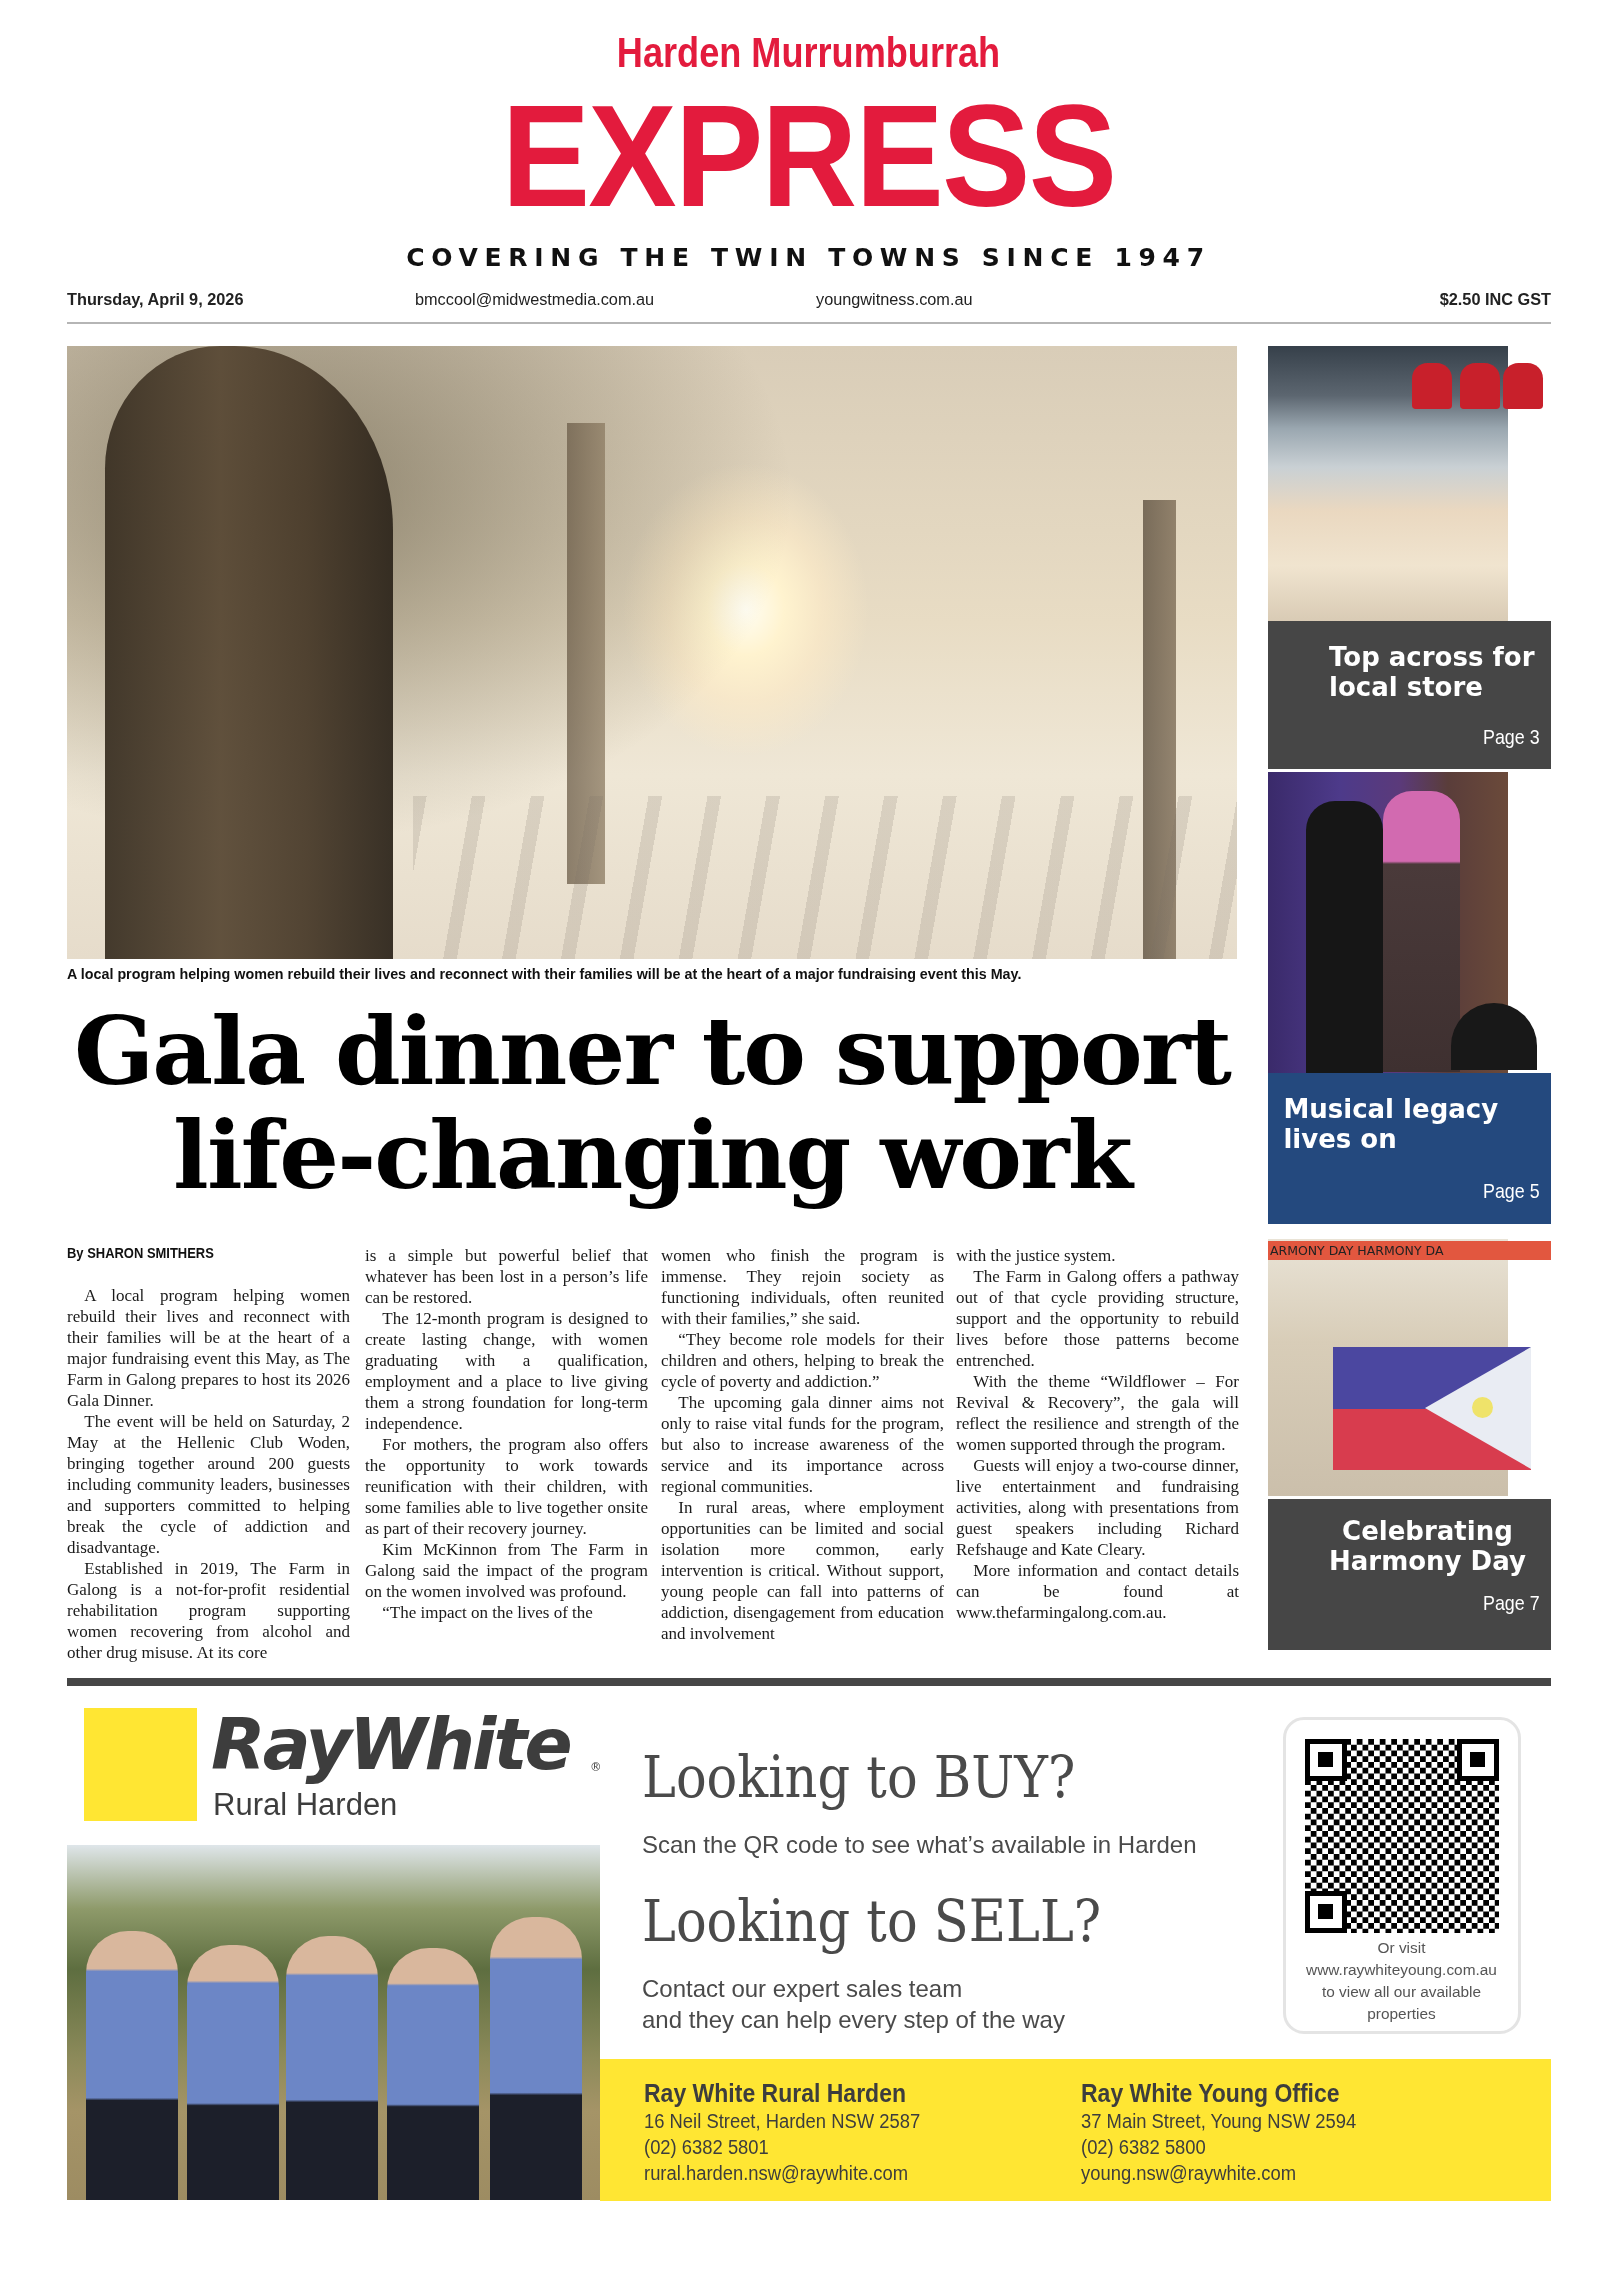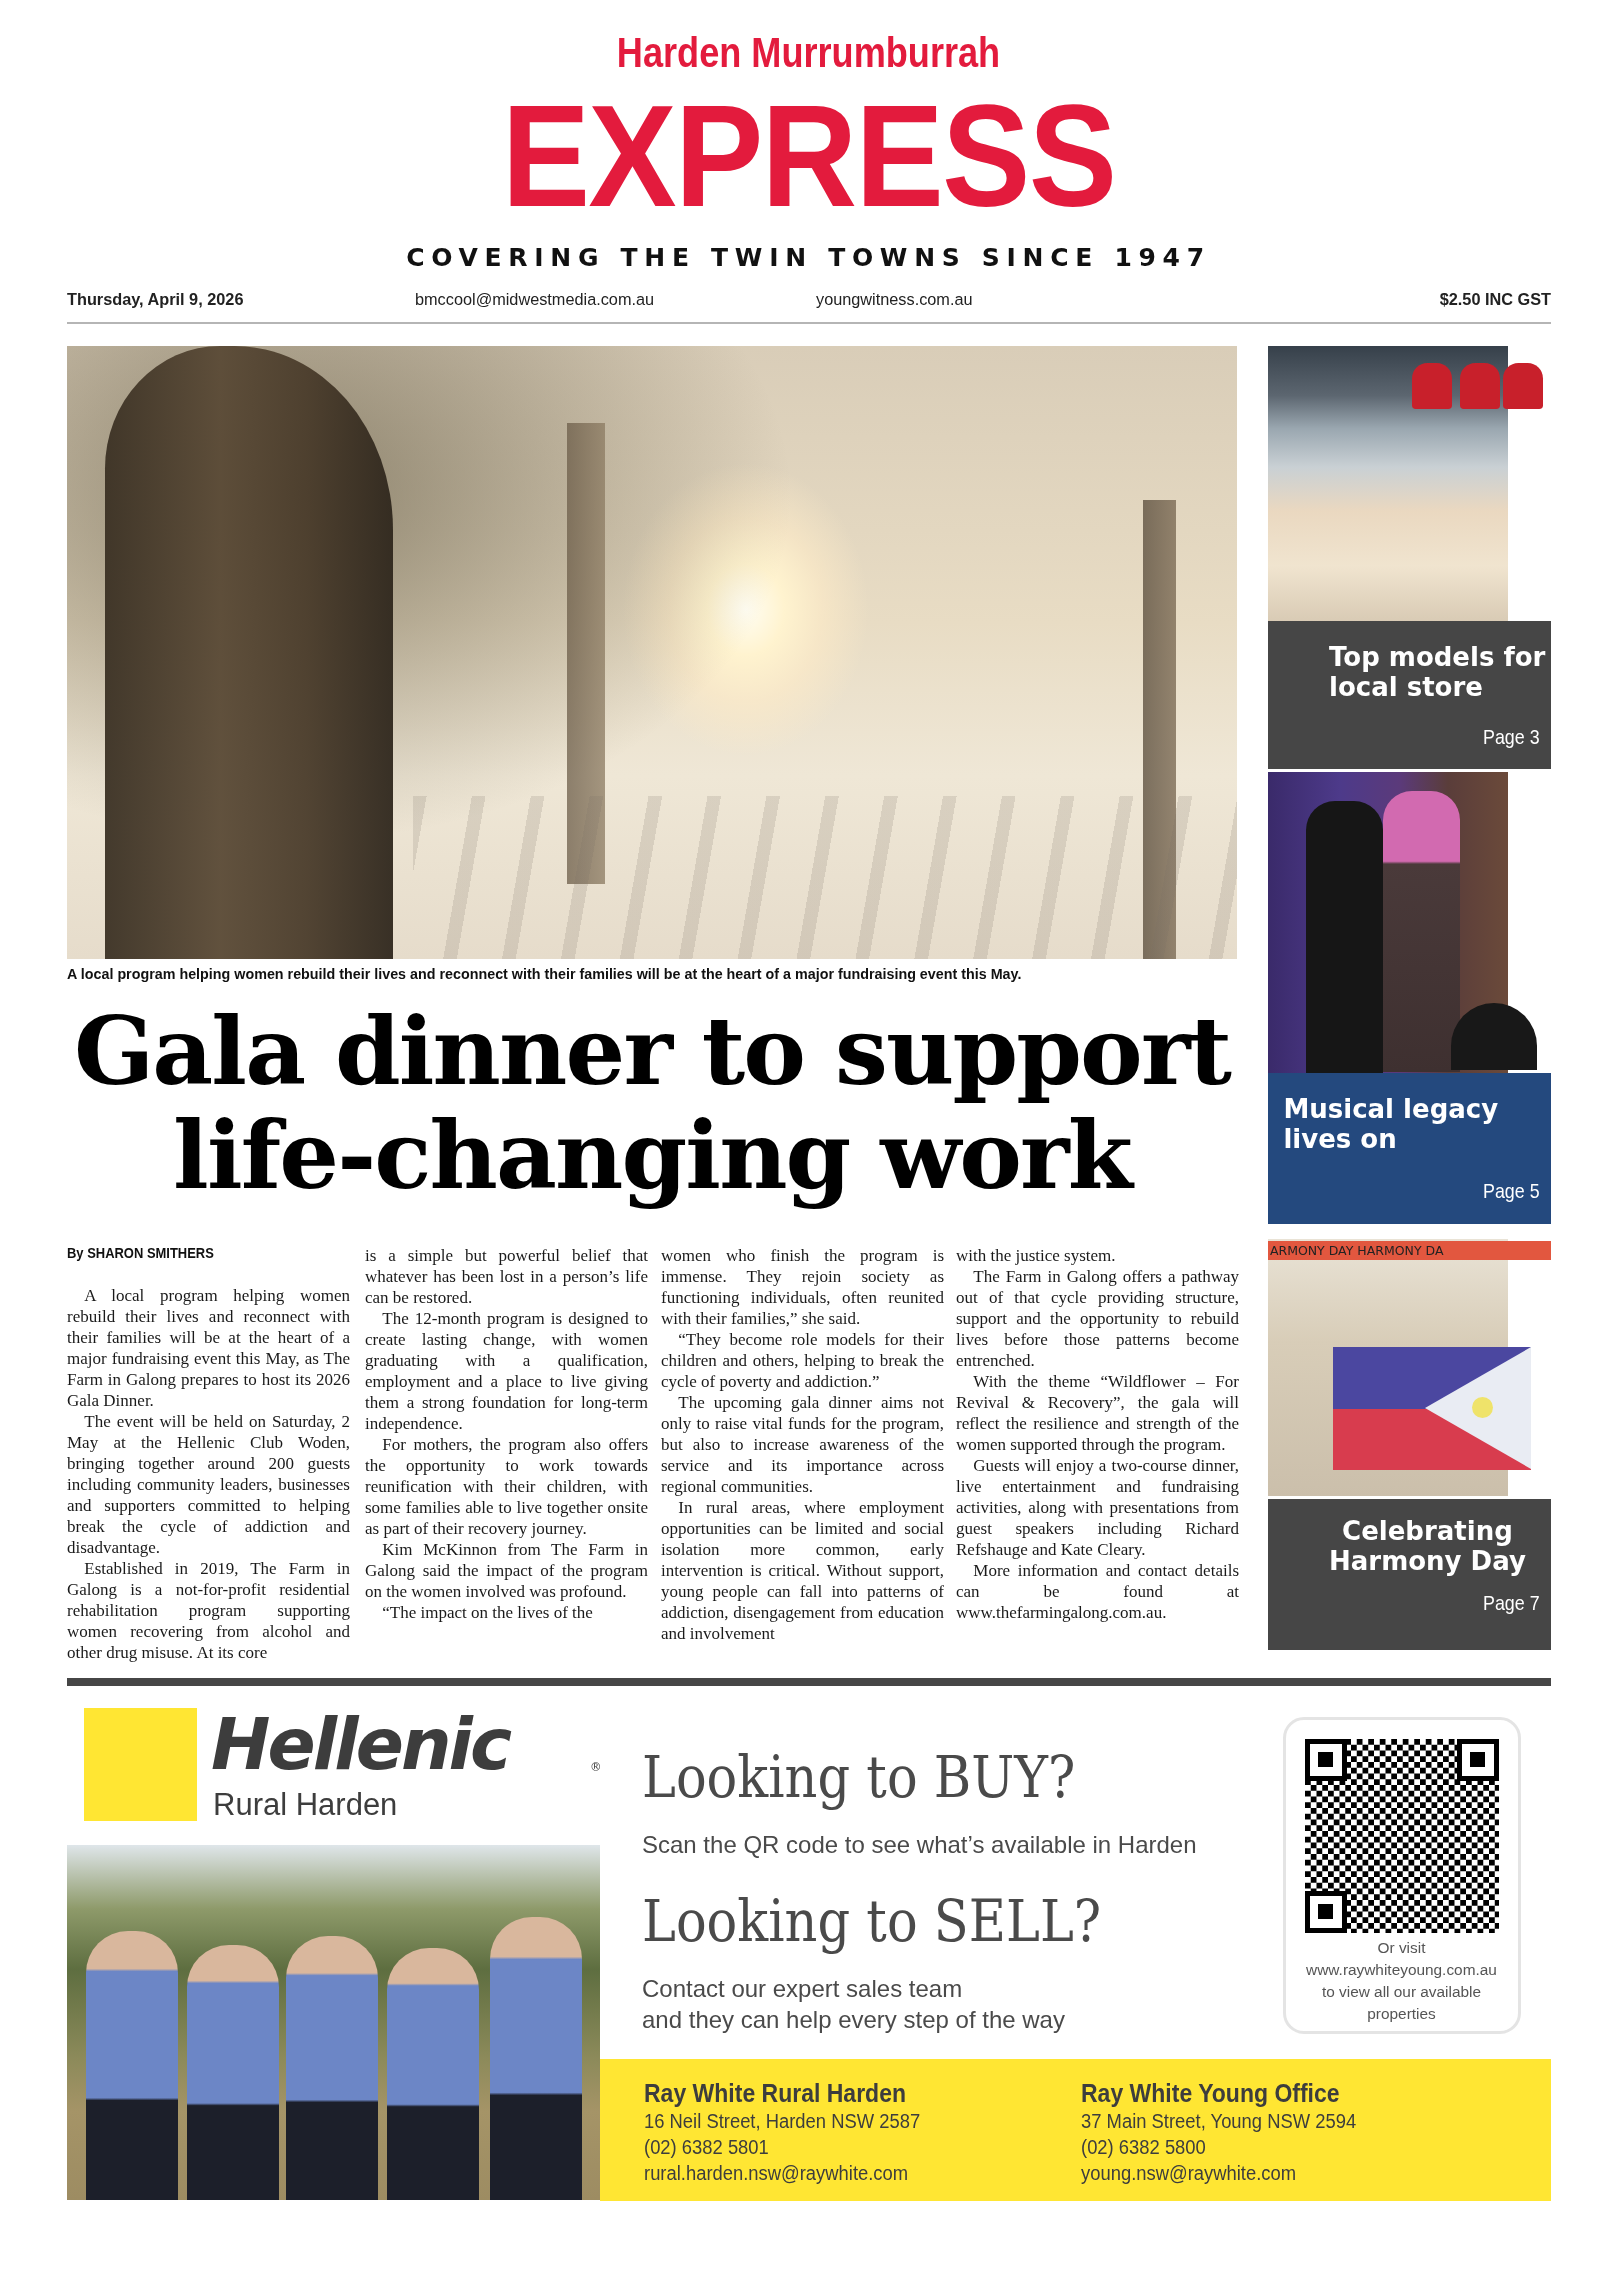--- a/index.html
+++ b/index.html
@@ -200,21 +200,21 @@
 </div>
 
 <a class="teaser t1">
   <div class="ph">
     <span class="staff" style="left:144px"></span>
     <span class="staff" style="left:192px"></span>
     <span class="staff" style="left:235px"></span>
   </div>
   <div class="box">
     <div class="ttl">
-      <span>Top models for</span><br>
+      <span>Top across for</span><br>
       <span>local store</span>
     </div>
     <div class="pg">Page 3</div>
   </div>
 </a>
 
 <a class="teaser t2">
   <div class="ph">
     <span class="fig1"></span>
     <span class="fig2"></span>
@@ -244,21 +244,21 @@
       <span>Celebrating</span><br>
       <span>Harmony Day</span>
     </div>
     <div class="pg">Page 7</div>
   </div>
 </a>
 
 <div class="ad-rule"></div>
 
 <div class="rw-logo-sq"></div>
-<div class="rw-logo-txt">Hellenic</div>
+<div class="rw-logo-txt">RayWhite</div>
 <div class="rw-reg">®</div>
 <div class="rw-sub">Rural Harden</div>
 
 <div class="team-strip"></div>
 <div class="team-photo">
   <span class="person" style="left:19px;height:269px"></span>
   <span class="person" style="left:120px;height:255px"></span>
   <span class="person" style="left:219px;height:264px"></span>
   <span class="person" style="left:320px;height:252px"></span>
   <span class="person" style="left:423px;height:283px"></span>

